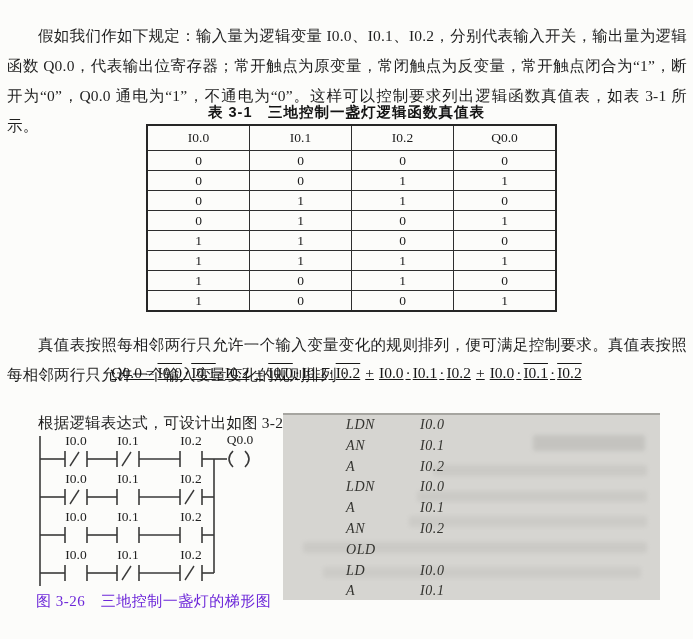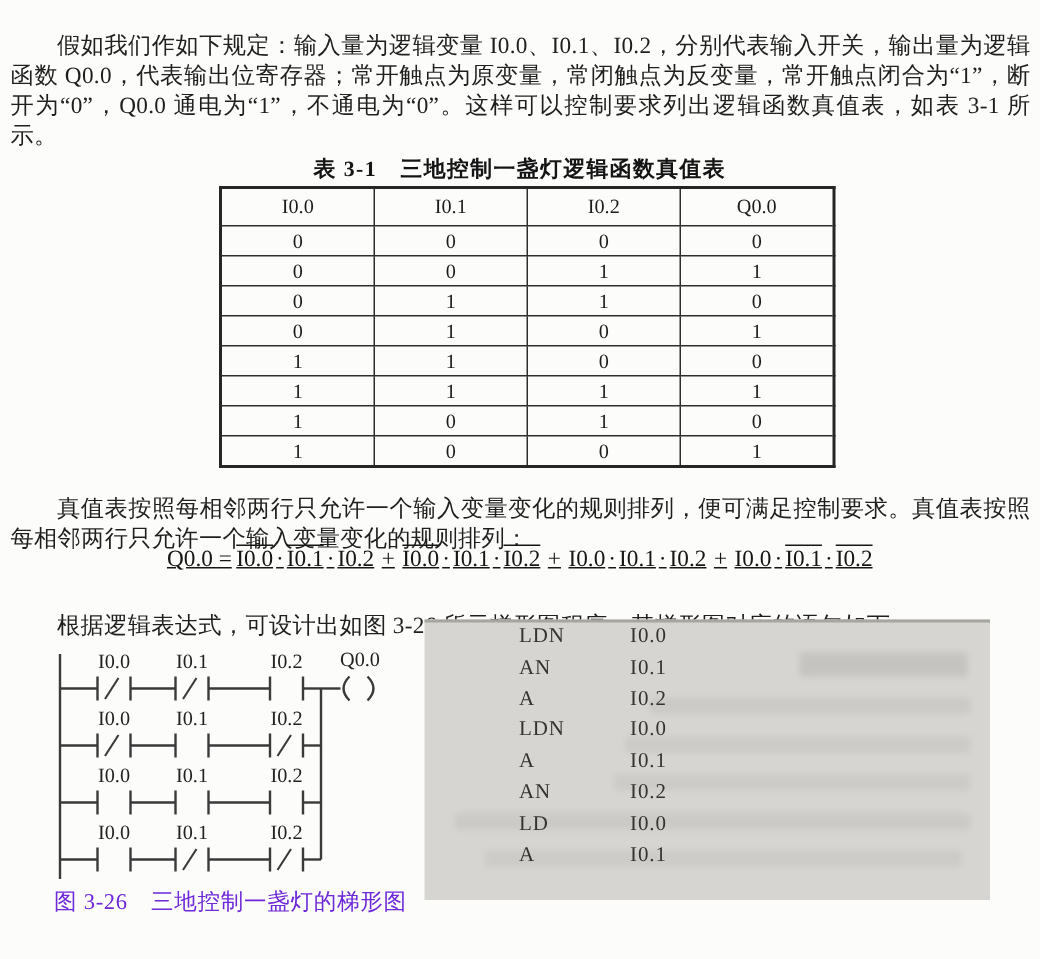--- a/index.html
+++ b/index.html
@@ -3,29 +3,29 @@
 <meta charset="utf-8">
 <style>
   html,body{margin:0;padding:0;}
   body{
     width:693px;height:639px;position:relative;overflow:hidden;
     background:#fcfcfa;color:#1f1f1f;
     font-family:"Liberation Serif","DejaVu Serif",serif;
   }
   .para{
     position:absolute;left:7px;width:680px;
-    font-size:15.5px;line-height:20px;text-align:justify;
+    font-size:15.5px;line-height:30px;text-align:justify;
     text-indent:2em;letter-spacing:.2px;
   }
   #para1{top:5px;}
   #para2{top:314px;}
   #para3{top:392px;width:660px;}
   #table-title{
     position:absolute;top:103px;left:0;width:100%;text-align:center;
-    font-family:Liberation Serif, serif;
+    font-family:Liberation Sans, sans-serif;
     font-weight:bold;font-size:14.5px;letter-spacing:1px;color:#141414;
   }
   #truth-table{
     position:absolute;left:146px;top:124px;border-collapse:collapse;
     border:2px solid #262626;
   }
   #truth-table th,#truth-table td{
     border:1px solid #2e2e2e;width:101px;text-align:center;
     font-weight:normal;font-size:13.5px;padding:0;color:#1c1c1c;
   }
@@ -40,21 +40,21 @@
   #formula .plus{margin:0 5px;}
   #formula .lhs{margin-right:3px;}
   #ladder{position:absolute;left:28px;top:422px;}
   #ladder text{font-size:13.5px;fill:#222;font-family:"Liberation Serif","DejaVu Serif",serif;}
   #ladder-caption{
     position:absolute;left:36px;top:592px;font-size:15px;
     letter-spacing:.5px;color:#6d28d9;
   }
   #stl-panel{
     position:absolute;left:283px;top:413px;width:377px;height:185px;
-    background:#d6d5d1;border-top:2px solid #a6a5a0;overflow:hidden;
+    background:#d6d5d1;border-top:2px solid #a6a5a0;overflow:hidden;font-style:italic;
   }
   .stl-line{
     display:flex;height:20.8px;line-height:20.8px;
     font-size:14px;letter-spacing:.6px;color:#33332f;
     position:relative;z-index:2;
   }
   .stl-line:first-of-type{margin-top:4px;}
   .stl-op{margin-left:63px;width:74px;}
   .stl-operand{flex:1;}
   .bleed{position:absolute;background:#b4b3af;filter:blur(2px);border-radius:2px;z-index:1;}
@@ -278,20 +278,24 @@
   </div>
   <div class="stl-line">
     <span class="stl-op">A</span>
     <span class="stl-operand">I0.1</span>
   </div>
   <div class="stl-line">
     <span class="stl-op">AN</span>
     <span class="stl-operand">I0.2</span>
   </div>
   <div class="stl-line">
+    <span class="stl-op">OLD</span>
+    <span class="stl-operand"></span>
+  </div>
+  <div class="stl-line">
     <span class="stl-op">LD</span>
     <span class="stl-operand">I0.0</span>
   </div>
   <div class="stl-line">
     <span class="stl-op">A</span>
     <span class="stl-operand">I0.1</span>
   </div>
 </div>
 
 </body></html>

